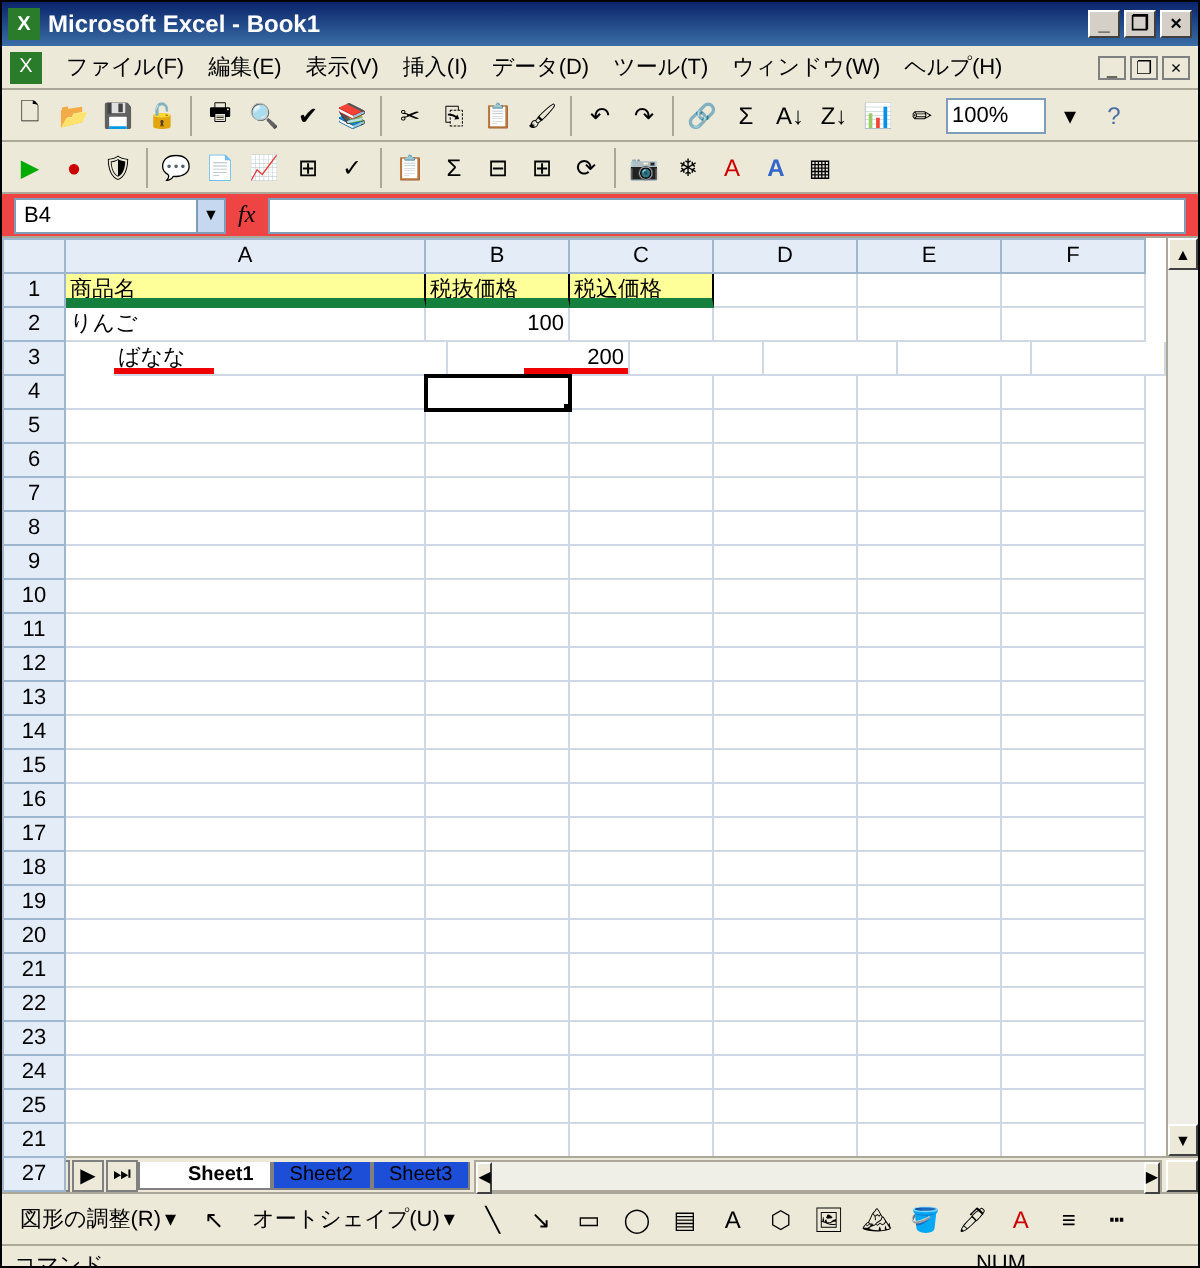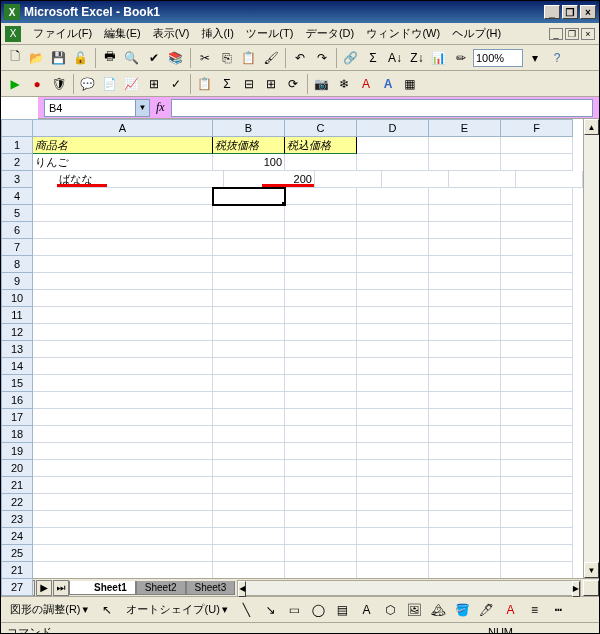--- a/index.html
+++ b/index.html
@@ -11,48 +11,48 @@
 .winbtn { width:16px; height:14px; background:#d4d0c8; border:1px solid #fff; border-right-color:#404040; border-bottom-color:#404040; display:flex; align-items:center; justify-content:center; font-size:10px; color:#000; cursor:pointer; }
 .menubar { height:22px; background:#ece9d8; display:flex; align-items:center; padding:0 4px; font-size:11px; border-bottom:1px solid #aca899; }
 .menubar .mini-icon { width:16px; height:16px; background:#2a7c2a; color:#fff; font-size:10px; display:flex; align-items:center; justify-content:center; margin-right:6px; }
 .menuitem { padding:2px 6px; cursor:pointer; }
 .docbtns { margin-left:auto; display:flex; gap:2px; }
 .docbtn { width:14px; height:12px; border:1px solid #808080; background:#ece9d8; font-size:9px; display:flex; align-items:center; justify-content:center; cursor:pointer; }
 .toolbar { height:26px; background:#ece9d8; border-bottom:1px solid #aca899; display:flex; align-items:center; padding:0 4px; gap:2px; }
 .tbtn { width:20px; height:20px; display:flex; align-items:center; justify-content:center; cursor:pointer; font-size:12px; border:1px solid transparent; }
 .sep { width:1px; height:20px; background:#aca899; margin:0 2px; }
 .zoom { width:50px; height:18px; border:1px solid #7f9db9; background:#fff; font-size:11px; padding:0 2px; display:flex; align-items:center; }
-.namebox-row { height:22px; background:#f0abfc; display:flex; align-items:center; border-bottom:1px solid #aca899;margin-left:37px; }
+.namebox-row { height:22px; background:#ef4444; display:flex; align-items:center; border-bottom:1px solid #aca899; }
 .namebox { width:92px; height:18px; background:#fff; border:1px solid #7f9db9; margin-left:6px; font-size:11px; display:flex; align-items:center; padding:0 4px; }
 .name-dd { width:14px; height:18px; background:#c5d8ef; border:1px solid #7f9db9; border-left:none; display:flex; align-items:center; justify-content:center; font-size:8px; cursor:pointer; }
 .fx-label { font-style:italic; font-family:serif; margin:0 6px; font-size:12px; }
 .formula-bar { flex:1; height:18px; background:#fff; border:1px solid #7f9db9; margin-right:6px; }
 .grid-wrap { position:relative; height:459px; background:#fff; display:flex; }
 .rowhdr-col { width:32px; background:#e4ecf7; }
 .corner { height:18px; border:1px solid #9eb6ce; background:#e4ecf7; }
 .rowhdr { height:17px; border:1px solid #9eb6ce; border-top:none; font-size:11px; text-align:center; line-height:16px; background:#e4ecf7; cursor:pointer; }
 .grid-main { flex:1; overflow:hidden; position:relative; }
 .colhdrs { display:flex; height:18px; }
 .colhdr { border:1px solid #9eb6ce; border-left:none; font-size:11px; text-align:center; line-height:17px; background:#e4ecf7; cursor:pointer; }
 .cA{width:180px;} .cB{width:72px;} .cC{width:72px;} .cD{width:72px;} .cE{width:72px;} .cF{width:72px;}
 .row { display:flex; height:17px; }
 .cell { border-right:1px solid #d0d7e5; border-bottom:1px solid #d0d7e5; font-size:11px; padding:0 2px; line-height:16px; overflow:hidden; white-space:nowrap; }
-.hdr-cell { background:#ffff99; border-right:1px solid #000; border-bottom:1px solid #15803d;font-style:italic; }
+.hdr-cell { background:#ffff99; border-right:1px solid #000; border-bottom:5px solid #15803d; }
 .r-align { text-align:right; }
 .sel-cell { outline:2px solid #000; outline-offset:-1px; position:relative; }
 .sel-cell::after { content:''; position:absolute; right:-3px; bottom:-3px; width:5px; height:5px; background:#000; }
 .red-under { position:relative;margin-left:24px; }
 .red-under::after { content:''; position:absolute; left:0; bottom:0; width:50px; height:3px; background:#e00; }
 .red-under-wide::after { width:52px; right:0; left:auto; }
 .vscroll { width:16px; background:#ece9d8; border-left:1px solid #aca899; display:flex; flex-direction:column; }
 .sbtn { height:16px; border:1px solid #fff; border-right-color:#404040; border-bottom-color:#404040; background:#ece9d8; font-size:8px; display:flex; align-items:center; justify-content:center; cursor:pointer; }
 .strack { flex:1; background:#efefe7; }
 .sheet-tabs-row { height:18px; background:#ece9d8; display:flex; align-items:center; font-size:10px; border-top:1px solid #aca899; }
 .tabnav { width:16px; height:16px; border:1px solid #808080; display:flex; align-items:center; justify-content:center; cursor:pointer; margin-left:1px; background:#ece9d8; }
-.sheet-tab { padding:1px 8px; border:1px solid #808080; border-top:none; background:#a3a3a3; cursor:pointer; font-size:10px; }
+.sheet-tab { padding:1px 8px; border:1px solid #808080; border-top:none; background:#1d4ed8; cursor:pointer; font-size:10px; }
 .sheet-tab.active { background:#fff; font-weight:bold;padding-left:24px; }
 .hscroll-track { flex:1; height:16px; background:#efefe7; margin:0 2px; border:1px solid #aca899; display:flex; }
 .bottom-toolbar { height:26px; background:#ece9d8; border-top:1px solid #aca899; display:flex; align-items:center; padding:0 4px; gap:4px; font-size:11px; }
 .dd-btn { padding:2px 4px; border:1px solid transparent; cursor:pointer; display:flex; align-items:center; gap:2px; }
 .statusbar { height:19px; background:#ece9d8; border-top:1px solid #aca899; display:flex; align-items:center; font-size:11px; padding:0 6px; }
 .statusbar .num { margin-left:auto; margin-right:80px; }
 </style>
 </head>
 <body>
 
@@ -65,22 +65,22 @@
     <div class="winbtn">×</div>
   </div>
 </div>
 
 <div class="menubar">
   <div class="mini-icon">X</div>
   <span class="menuitem">ファイル(F)</span>
   <span class="menuitem">編集(E)</span>
   <span class="menuitem">表示(V)</span>
   <span class="menuitem">挿入(I)</span>
+  <span class="menuitem">データ(D)</span>
   <span class="menuitem">ツール(T)</span>
-  <span class="menuitem">データ(D)</span>
   <span class="menuitem">ウィンドウ(W)</span>
   <span class="menuitem">ヘルプ(H)</span>
   <div class="docbtns">
     <div class="docbtn">_</div>
     <div class="docbtn">❐</div>
     <div class="docbtn">×</div>
   </div>
 </div>
 
 <div class="toolbar">

